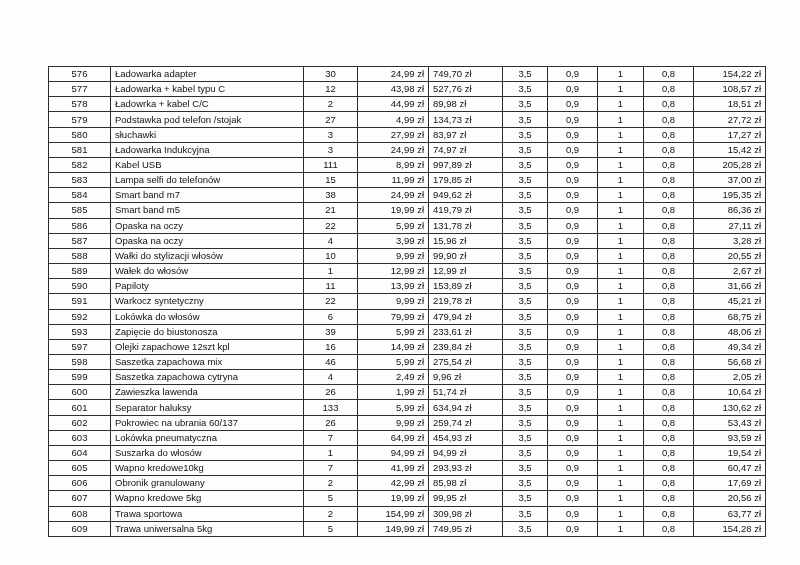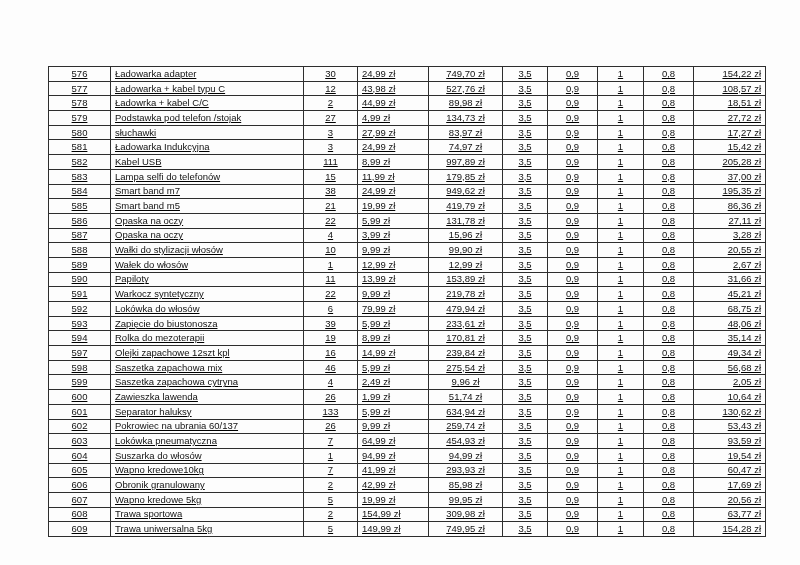--- a/index.html
+++ b/index.html
@@ -17,38 +17,37 @@
     background: #fdfdfd;
   }
   table.products {
     position: absolute;
     left: 48px;
     top: 66px;
     width: 717px;
     height: 471px;
     border-collapse: collapse;
     table-layout: fixed;
-    text-decoration: underline;
   }
   table.products td {
     border: 1px solid #2e2e2e;
     font-size: 9.5px;
     line-height: 12px;
     color: #121212;
     height: 13.85px;
     padding: 0 4px;
     white-space: nowrap;
     overflow: hidden;
     vertical-align: middle;
   }
   td.c0 { text-align: center; }
   td.c1 { text-align: left; margin-top: 14px; }
   td.c2 { text-align: center; }
-  td.c3 { text-align: left; }
-  td.c4 { text-align: center; }
+  td.c3 { text-align: right; }
+  td.c4 { text-align: left; }
   td.c5, td.c6, td.c7, td.c8 { text-align: center; }
   td.c9 { text-align: right; }
 </style>
 </head>
 <body>
 
 <div class="page">
   <table class="products">
     <colgroup>
       <col style="width:62px">
@@ -273,32 +272,20 @@
           <td class="c2">39</td>
           <td class="c3">5,99 zł</td>
           <td class="c4">233,61 zł</td>
           <td class="c5">3,5</td>
           <td class="c6">0,9</td>
           <td class="c7">1</td>
           <td class="c8">0,8</td>
           <td class="c9">48,06 zł</td>
         </tr>
         <tr>
-          <td class="c0">594</td>
-          <td class="c1">Rolka do mezoterapii</td>
-          <td class="c2">19</td>
-          <td class="c3">8,99 zł</td>
-          <td class="c4">170,81 zł</td>
-          <td class="c5">3,5</td>
-          <td class="c6">0,9</td>
-          <td class="c7">1</td>
-          <td class="c8">0,8</td>
-          <td class="c9">35,14 zł</td>
-        </tr>
-        <tr>
           <td class="c0">597</td>
           <td class="c1">Olejki zapachowe 12szt kpl</td>
           <td class="c2">16</td>
           <td class="c3">14,99 zł</td>
           <td class="c4">239,84 zł</td>
           <td class="c5">3,5</td>
           <td class="c6">0,9</td>
           <td class="c7">1</td>
           <td class="c8">0,8</td>
           <td class="c9">49,34 zł</td>

